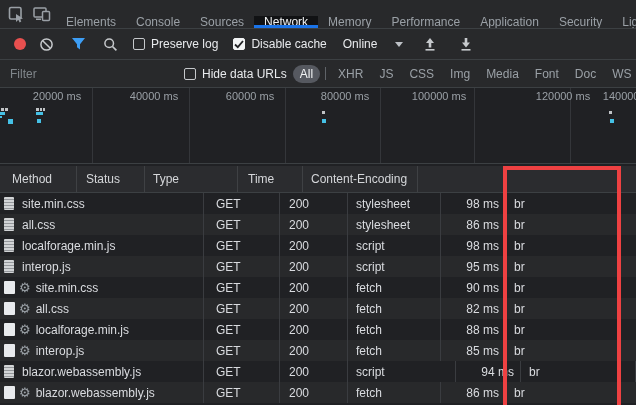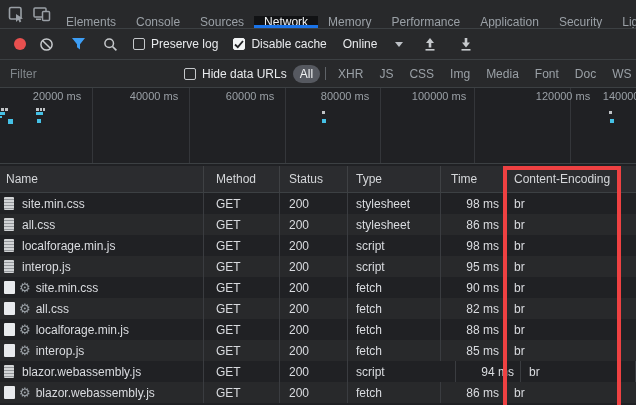--- a/index.html
+++ b/index.html
@@ -229,21 +229,20 @@
       <div class="tl-marker" style="left: 36px; top: 24px; width: 7px; height: 3px; background: rgb(69, 193, 230);"></div>
       <div class="tl-marker" style="left: 37px; top: 31px; width: 4px; height: 4px; background: rgb(69, 193, 230);"></div>
       <div class="tl-marker" style="left: 322px; top: 23px; width: 3px; height: 3px; background: rgb(192, 195, 198);"></div>
       <div class="tl-marker" style="left: 322px; top: 31px; width: 4px; height: 4px; background: rgb(69, 193, 230);"></div>
       <div class="tl-marker" style="left: 609px; top: 23px; width: 3px; height: 3px; background: rgb(192, 195, 198);"></div>
       <div class="tl-marker" style="left: 610px; top: 31px; width: 4px; height: 4px; background: rgb(69, 193, 230);"></div>
     </div>
 
   <div class="grid">
     <div class="grid-header" id="grid-header">
-        <div class="hcell" style="width: 203px; padding-left: 6px;">Name</div>
         <div class="hcell" style="width: 76px; padding-left: 12px;">Method</div>
         <div class="hcell" style="width: 68px; padding-left: 9px;">Status</div>
         <div class="hcell" style="width: 93px; padding-left: 8px;">Type</div>
         <div class="hcell" style="width: 65px; padding-left: 10px;">Time</div>
         <div class="hcell" style="width: 115px; padding-left: 8px;">Content-Encoding</div>
         <div class="hcell" style="flex: 1 1 0%;"></div>
       </div>
     <div class="grid-body" id="grid-body">
         <div class="grid-row odd">
           <div class="cell" style="width: 203px;">

